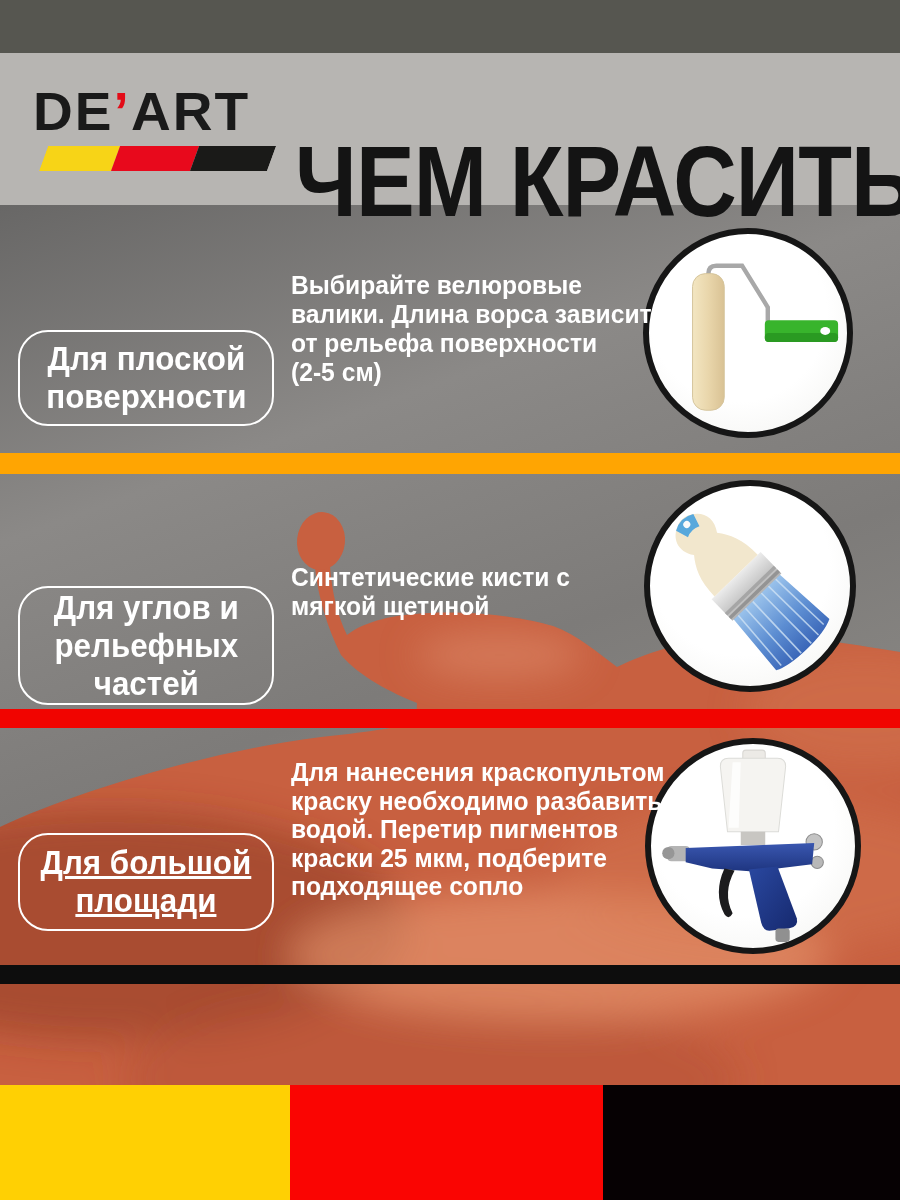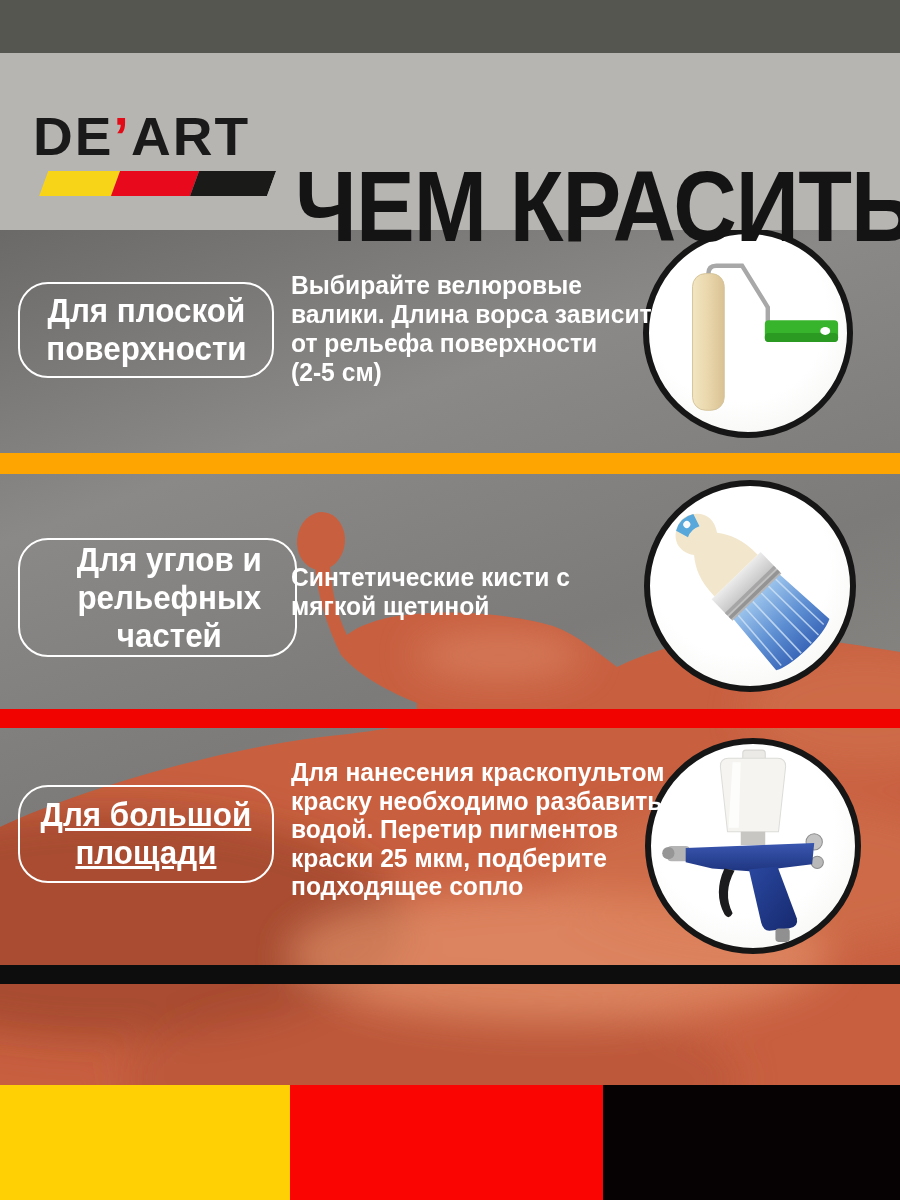--- a/index.html
+++ b/index.html
@@ -5,21 +5,21 @@
   html,body{margin:0;padding:0;background:#222;}
   .canvas{
     position:relative;width:900px;height:1200px;overflow:hidden;
     font-family:"Liberation Sans","DejaVu Sans",sans-serif;
     background:var(--header-bg,#b7b5b2);
   }
   .abs{position:absolute;}
 
   
   .top-band{left:0;top:0;width:900px;height:53px;background:var(--band-top,#565650);z-index:6;}
-  .header{left:0;top:53px;width:900px;height:152px;background:var(--header-bg,#b7b5b2);z-index:6;margin-top:25px;}
+  .header{left:0;top:53px;width:900px;height:152px;background:var(--header-bg,#b7b5b2);z-index:6;}
 
   .logo{left:33px;top:30px;}
   .logo-text{
     font-size:54px;font-weight:bold;letter-spacing:2px;line-height:56px;
     color:var(--logo-black,#1a1a1a);transform:scaleX(1.02);transform-origin:left top;white-space:nowrap;
   }
   .logo-text .apos{color:var(--logo-red,#e30b17);}
   .logo-stripe{
     margin-top:7px;margin-left:6px;width:228px;height:25px;display:flex;
     transform:skewX(-20deg);transform-origin:left bottom;overflow:hidden;
@@ -63,25 +63,25 @@
   }
   .badge svg{width:100%;height:100%;}
   .badge-1{left:643px;top:228px;width:198px;height:198px;}
   .badge-2{left:644px;top:480px;width:200px;height:200px;}
   .badge-3{left:645px;top:738px;width:204px;height:204px;}
 
   
   .label-box{
     left:18px;width:252px;border:2.5px solid #ffffff;border-radius:30px;z-index:5;
     display:flex;align-items:center;justify-content:center;text-align:center;
-    color:#fff;font-weight:bold;font-size:33px;line-height:38px;
+    color:#fff;font-weight:bold;font-size:33px;line-height:38px;margin-top:48px;
   }
   .label-box span{white-space:pre-line;transform:scaleX(.95);display:block;}
   .label-1{top:282px;height:92px;}
-  .label-2{top:538px;height:115px;padding-left:23px;}
+  .label-2{top:538px;height:115px;}
   .label-3{top:785px;height:94px;text-decoration:underline;}
 
   
   .desc{
     left:291px;color:#ffffff;font-weight:bold;font-size:26.5px;line-height:29px;
     white-space:pre-line;z-index:5;transform:scaleX(.93);transform-origin:left top;
   }
   .desc-1{top:271px;}
   .desc-2{top:563px;}
   .desc-3{top:758px;line-height:28.5px;}

